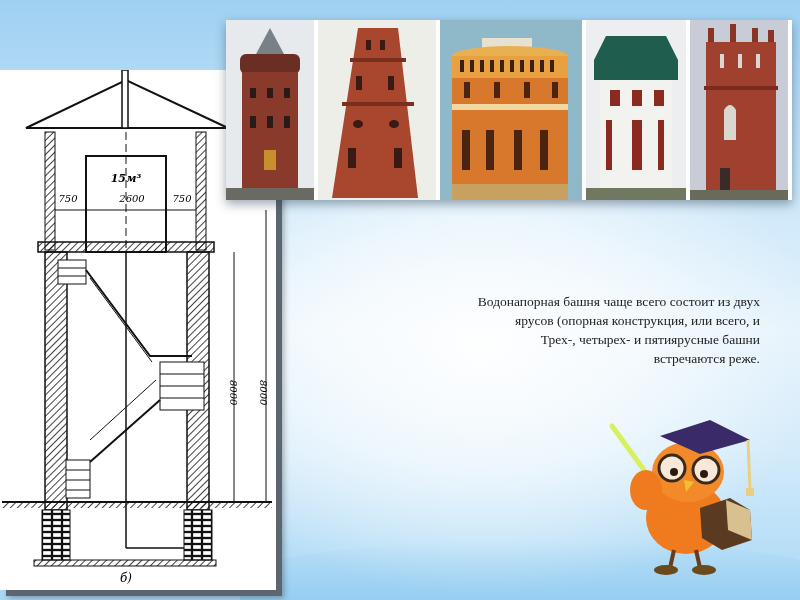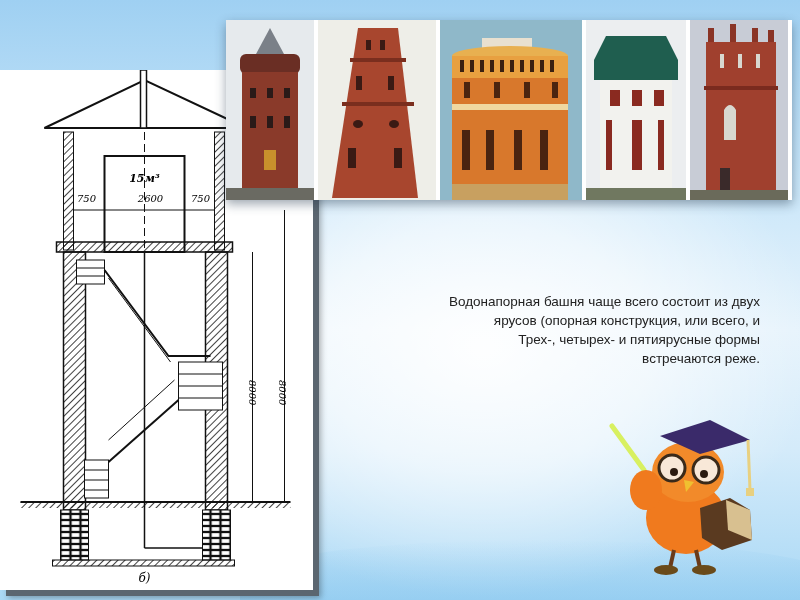--- a/index.html
+++ b/index.html
@@ -13,38 +13,38 @@
     position: absolute; left: 260px; top: 180px; width: 560px; height: 420px;
     background: radial-gradient(ellipse at 40% 40%, rgba(255,255,255,0.95) 0%, rgba(255,255,255,0.6) 35%, rgba(255,255,255,0) 70%);
   }
   .bg-swoosh {
     position: absolute; left: 240px; top: 540px; width: 600px; height: 80px;
     background: linear-gradient(180deg, rgba(120,190,235,0) 0%, rgba(120,190,235,0.5) 100%);
     border-radius: 50% 50% 0 0;
   }
   
   .drawing-panel {
-    position: absolute; left: 0; top: 70px; width: 313px; height: 520px;
+    position: absolute; left: 0; top: 70px; width: 276px; height: 520px;
     background: #fff;
     box-shadow: 6px 6px 0 #5b6670, 8px 8px 6px rgba(0,0,0,0.3);
   }
   .drawing-panel svg { width: 100%; height: 100%; display: block; }
   
   .photo-strip {
     position: absolute; left: 226px; top: 20px; width: 566px; height: 180px;
     display: flex; gap: 4px; background: #fff; padding: 0;
     box-shadow: 0 4px 10px rgba(40,60,80,0.45);
   }
   .photo { position: relative; height: 100%; overflow: hidden; }
   .photo svg { width: 100%; height: 100%; display: block; }
   
   .desc {
     position: absolute; left: 330px; top: 292px; width: 430px;
     text-align: right; font-size: 13.5px; line-height: 19px; color: #222;
-    font-family: Liberation Sans, sans-serif;
+    font-family: Liberation Serif, serif;
   }
   .desc span { display: block; }
   
   .owl { position: absolute; left: 600px; top: 410px; width: 180px; height: 170px; }
 </style>
 </head>
 <body>
 
 <div class="bg-glow"></div>
 <div class="bg-swoosh"></div>
@@ -220,21 +220,21 @@
         </g>
       <rect x="30" y="148" width="10" height="22" fill="#3a2a2a"></rect>
       <rect x="0" y="170" width="98" height="10" fill="#6a6a5a"></rect>
     </svg>
   </div>
 </div>
 
 <div class="desc">
   <span>Водонапорная башня чаще всего состоит из двух</span>
   <span>ярусов (опорная конструкция, или всего, и</span>
-  <span>Трех-, четырех- и пятиярусные формы</span>
+  <span>Трех-, четырех- и пятиярусные башни</span>
   <span>встречаются реже.</span>
 </div>
 
 <div class="owl">
   <svg viewBox="0 0 180 170" xmlns="http://www.w3.org/2000/svg">
     <line x1="12" y1="16" x2="44" y2="60" stroke="#d8f060" stroke-width="5" stroke-linecap="round"></line>
     <ellipse cx="86" cy="108" rx="40" ry="36" fill="#f07a1e"></ellipse>
     <ellipse cx="88" cy="62" rx="36" ry="30" fill="#f28a2a"></ellipse>
     <polygon points="60,26 110,10 150,30 100,44" fill="#3a2a6a"></polygon>
     <line x1="148" y1="30" x2="150" y2="80" stroke="#e8d080" stroke-width="3"></line>

